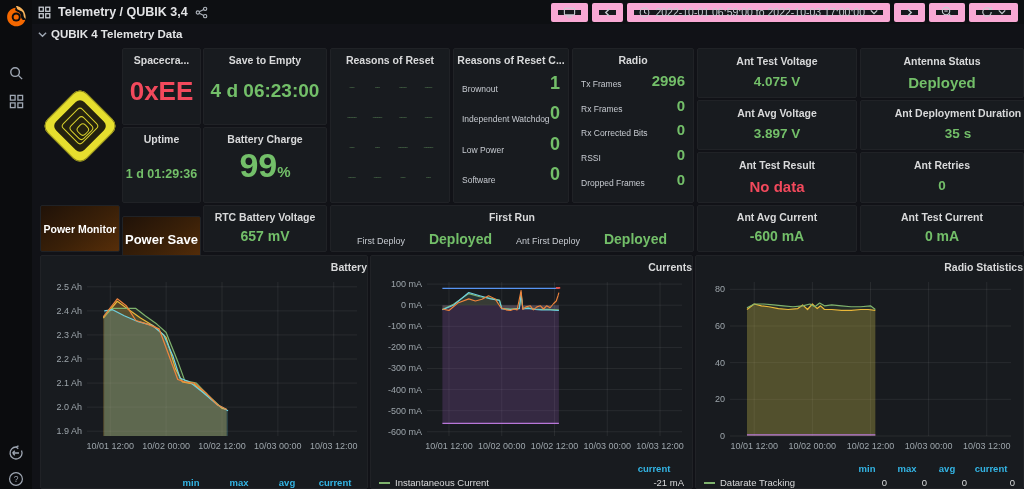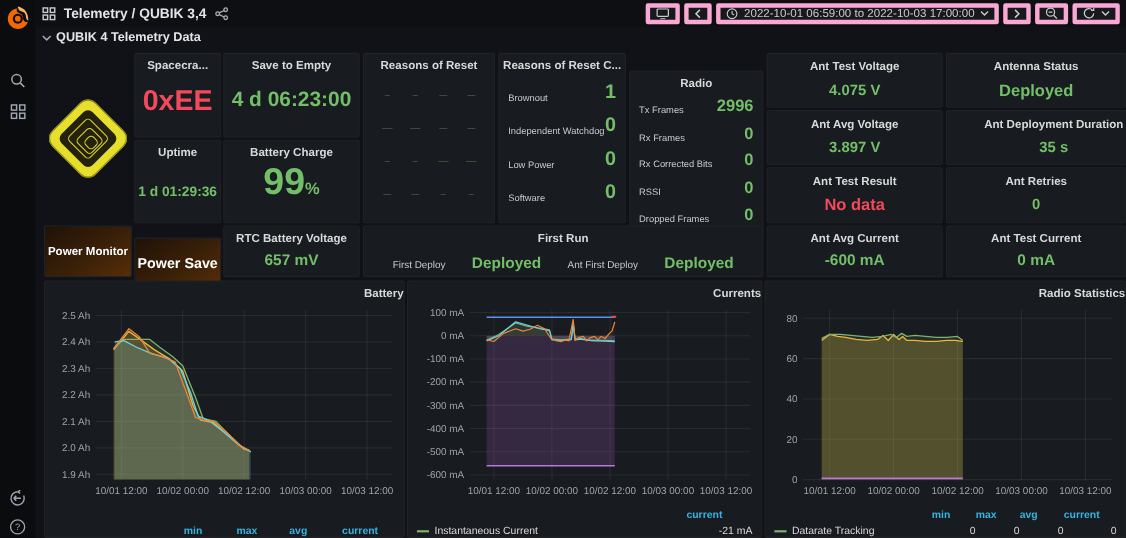--- a/index.html
+++ b/index.html
@@ -14,21 +14,21 @@
   .side-icon.grid { position:absolute; top:86px; }
   .side-icon.signin { position:absolute; top:438px; }
   .side-icon.help { position:absolute; top:464px; }
 
   
   .topbar { position:absolute; left:32px; top:0; width:992px; height:24px; background:#0d0f12;
             display:flex; align-items:center; padding:0 6px; }
   .tb-left { display:flex; align-items:center; gap:7px; flex:1; }
   .tb-title { font-size:12.5px; font-weight:700; color:#e3e4e6; cursor:pointer; }
   .tb-right { display:flex; align-items:center; gap:4px; }
-  .tb-btn { height:19px; min-width:22px; background:#17191d; border:4px solid #f9a8d4; border-radius:2px;
+  .tb-btn { height:19px; min-width:22px; background:#17191d; border:7px solid #f9a8d4; border-radius:2px;
             display:flex; align-items:center; justify-content:center; color:#c7cbd1; font-size:10.5px;
             padding:0 5px; cursor:pointer; gap:5px; }
   .tb-btn svg { flex:0 0 auto; }
   .tb-ico { color:#aeb4bc; display:flex; align-items:center; cursor:pointer; }
 
   
   .rowtitle { position:absolute; left:38px; top:28px; display:flex; align-items:center; gap:4px;
               font-size:11.5px; font-weight:700; color:#e3e4e6; cursor:pointer; z-index:2; }
   .rowtitle svg { color:#9fa7b3; }
 
@@ -75,21 +75,21 @@
   .fr-label { font-size:9px; color:#c7cbd1; }
   .fr-val { font-size:14px; font-weight:700; color:#73bf69; }
 
   
   .chart-title { position:absolute; top:5px; left:0; right:0; text-align:right; font-size:10.5px;
                  font-weight:600; color:#d8d9da; cursor:pointer; }
   .chart-svg { position:absolute; left:2px; right:2px; top:20px; height:178px; }
   .chart-svg svg { display:block; }
   .legend { position:absolute; left:8px; right:8px; bottom:0px; font-size:9.5px; }
   .legend-headers { display:flex; justify-content:flex-end; }
-  .legend-headers span { width:48px; text-align:left; color:#33b5e5; font-weight:700; cursor:pointer; }
+  .legend-headers span { width:48px; text-align:center; color:#33b5e5; font-weight:700; cursor:pointer; }
   .legend-row { display:flex; align-items:center; margin-top:3px; color:#d8d9da; }
   .legend-mark { width:11px; height:2px; background:#7eb26d; margin-right:5px; flex:0 0 auto; }
   .legend-name { flex:1; text-align:left; cursor:pointer; }
   .legend-row span.lv { width:48px; text-align:right; }
 </style>
 </head>
 <body>
 
 <aside class="sidebar">
   <svg class="logo" viewBox="0 0 24 24">
@@ -272,21 +272,21 @@
           <span class="lv-label">Low Power</span>
           <span class="lv-val" style="font-size:18px;">0</span>
         </div>
       <div class="lv-row">
           <span class="lv-label">Software</span>
           <span class="lv-val" style="font-size:18px;">0</span>
         </div>
     </div>
   </div>
 
-  <div class="panel" style="left:540px; top:16px; width:122px; height:155px;">
+  <div class="panel" style="left:540px; top:0; width:122px; height:155px;">
     <div class="p-title">Radio</div>
     <div class="lv-rows" style="height:130px;">
       <div class="lv-row">
           <span class="lv-label">Tx Frames</span>
           <span class="lv-val">2996</span>
         </div>
       <div class="lv-row">
           <span class="lv-label">Rx Frames</span>
           <span class="lv-val">0</span>
         </div>

